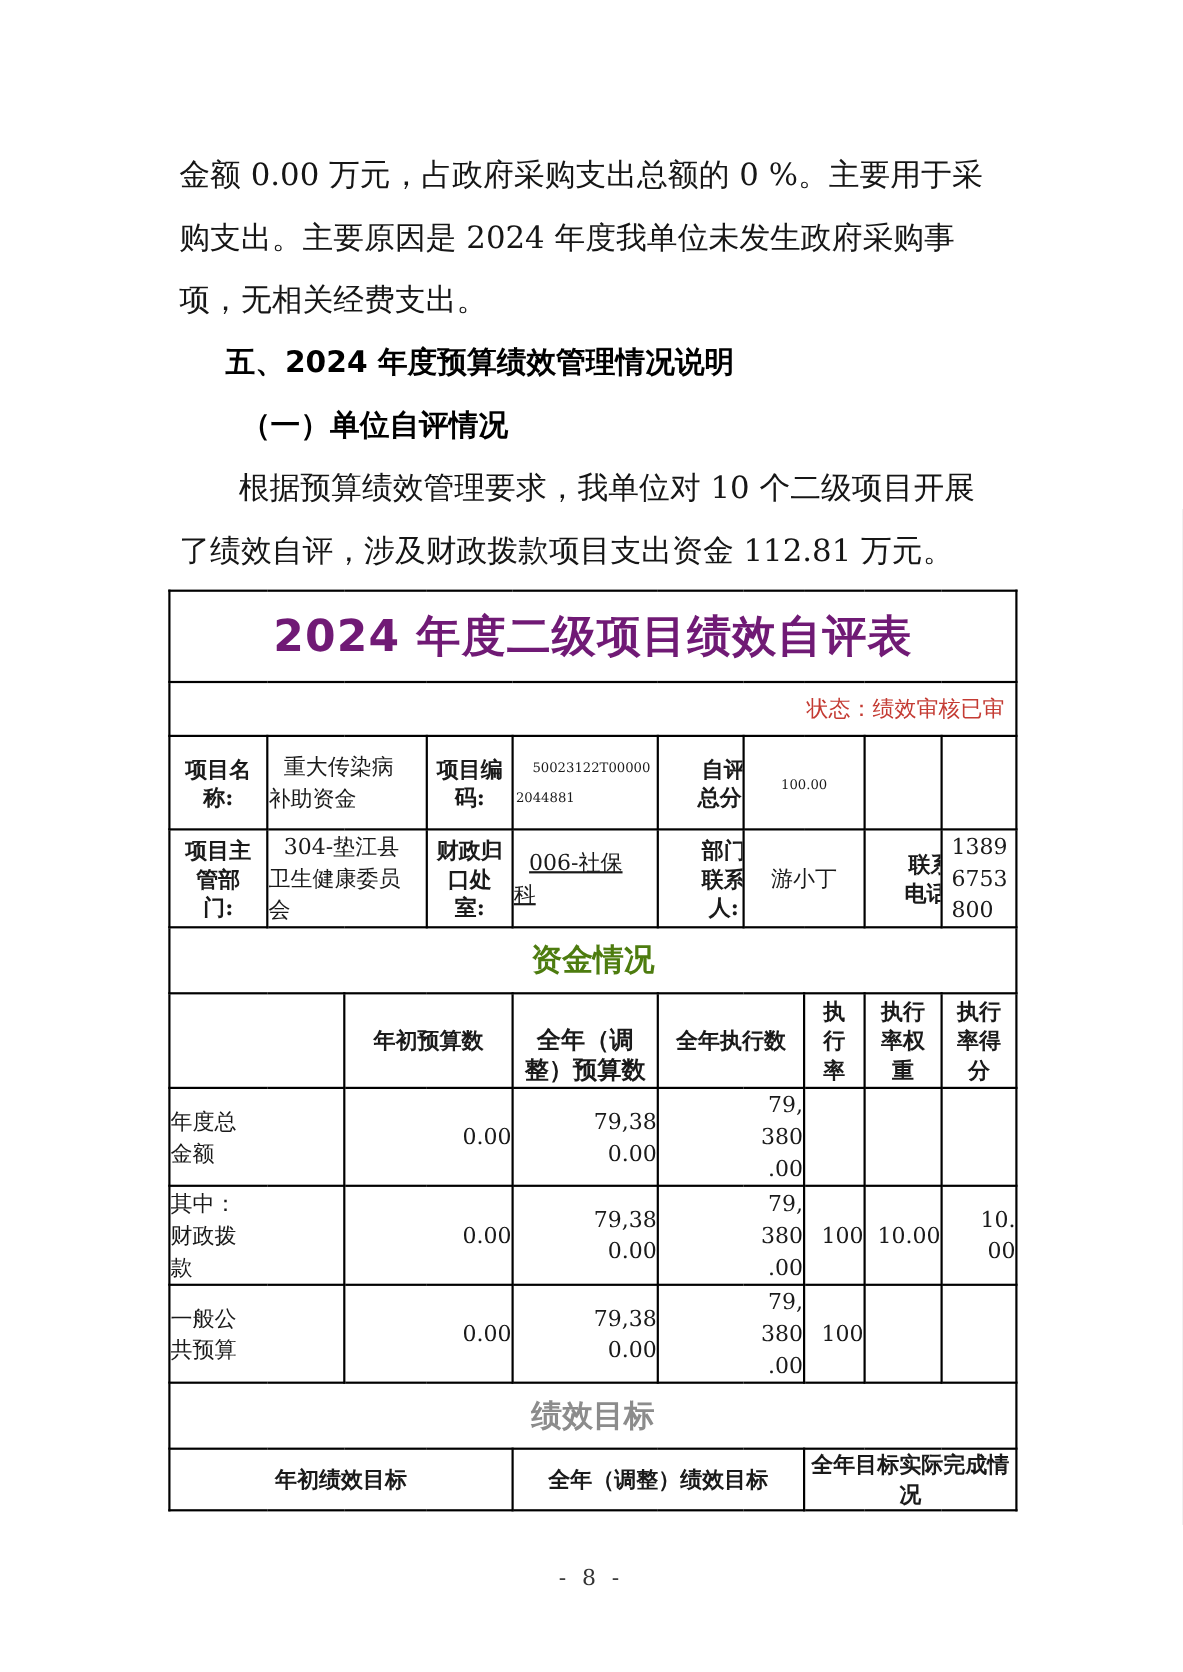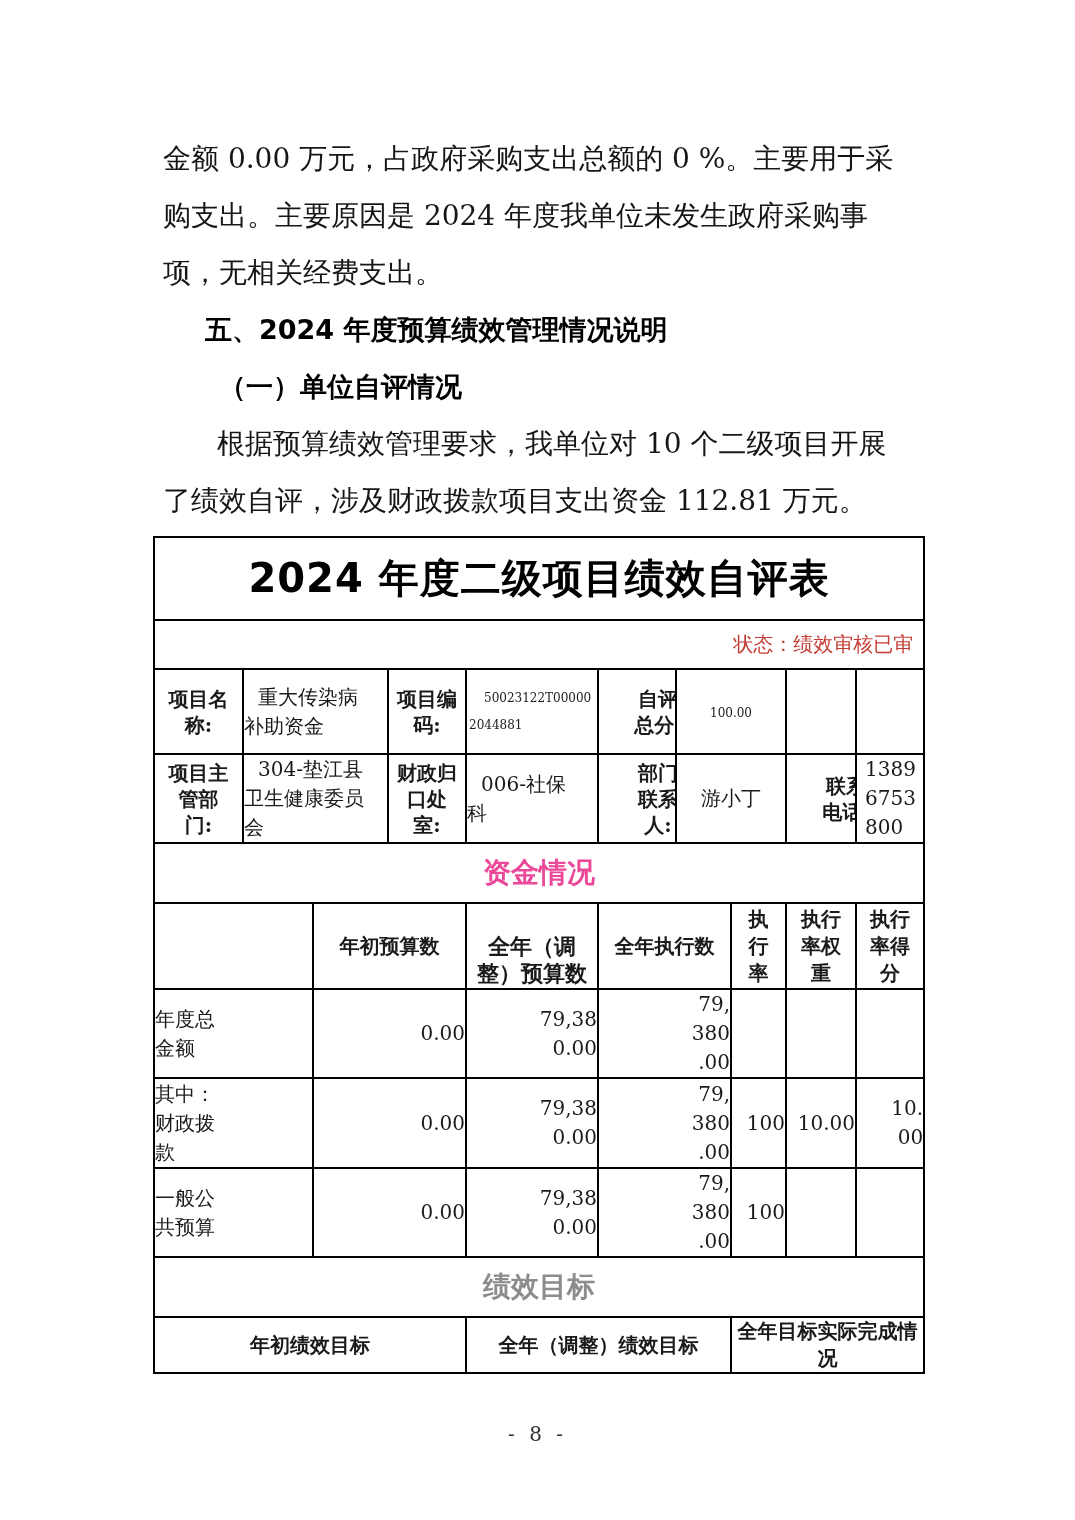--- a/index.html
+++ b/index.html
@@ -18,21 +18,21 @@
   table.selfeval{
     border-collapse:collapse;table-layout:fixed;
     width:770px;margin-top:7px;
     font-size:20px;color:#1a1a1a;
   }
   table.selfeval td{
     border:2px solid #000;vertical-align:middle;
     padding:0;overflow:hidden;
   }
   tr.r-title td{height:81px;text-align:center;border-bottom:2px solid #000;}
-  .tbl-title{font-family:"DejaVu Sans", sans-serif;font-weight:bold;font-size:40px;color:#000000;letter-spacing:1px;}
+  .tbl-title{font-family:"DejaVu Sans", sans-serif;font-weight:bold;font-size:40px;color:#701a75;letter-spacing:1px;}
   tr.r-status td{height:47px;text-align:right;padding-right:10px;}
   .status-txt{font-weight:normal;font-size:20px;}
   tr.r-info1 td{height:83px;}
   tr.r-info2 td{height:87px;}
   tr.r-sec td{height:58px;text-align:center;}
   .sec-txt{font-family:"DejaVu Sans", sans-serif;font-weight:bold;font-size:28px;}
   tr.r-fhead td{height:84px;text-align:center;font-weight:bold;}
   tr.r-d1 td{height:85px;}
   tr.r-d2 td{height:88px;}
   tr.r-d3 td{height:82px;}
@@ -42,21 +42,21 @@
   td.val-l{text-align:left;padding-left:6px;line-height:29px;}
   td.val-c{text-align:center;line-height:29px;}
   td.num{text-align:right;line-height:29px;}
   .bx{display:inline-block;vertical-align:middle;}
   .ctr{text-align:center;}
   .lft{text-align:left;}
   .rgt{text-align:right;}
   .anyb{line-break:anywhere;word-break:break-all;}
   .w30{width:30px;} .w34{width:34px;} .w40{width:40px;} .w50{width:50px;}
   .w54{width:54px;margin-left:32px;} .w56{width:56px;} .w61{width:61px;} .w62{width:62px;}
-  .w64{width:64px;} .w102{width:102px;} .w116{width:116px;}
+  .w64{width:64px;} .w102{width:102px;text-decoration:underline;} .w116{width:116px;}
   .w120{width:120px;} .w126{width:126px;} .w127{width:127px;}
   .ind14{text-indent:14px;}
   .ind15{text-indent:15px;}
   .f18{font-size:12px;line-height:27px;}
   .f19{font-size:22px;line-height:27px;margin-top:27px;}
   .nowrap{white-space:nowrap;}
   .fund-lbl{padding-left:10px;line-height:29px;text-align:left;}
   .pr8{padding-right:8px;} .pr11{padding-right:11px;} .pr12{padding-right:12px;}
   .goal-wrap{padding:0 8px;line-height:27px;}
   .footer{
@@ -150,21 +150,21 @@
         <td class="lbl">
           <span class="bx w54 ctr">联系电话:</span>
         </td>
         <td class="val-l" style="padding-left:8px">
           <span class="bx w56 lft anyb">13896753800</span>
         </td>
       </tr>
 
       <tr class="r-sec">
         <td colspan="10">
-          <span class="sec-txt" id="funding-title" style="color: #ec4899;">资金情况</span>
+          <span class="sec-txt" id="funding-title" style="color: #4d7c0f;">资金情况</span>
         </td>
       </tr>
 
       <tr class="r-fhead">
         <td colspan="2"></td>
         <td colspan="2">
           <span>年初预算数</span>
         </td>
         <td>
           <span class="bx w116 ctr f19">全年（调整）预算数</span>

